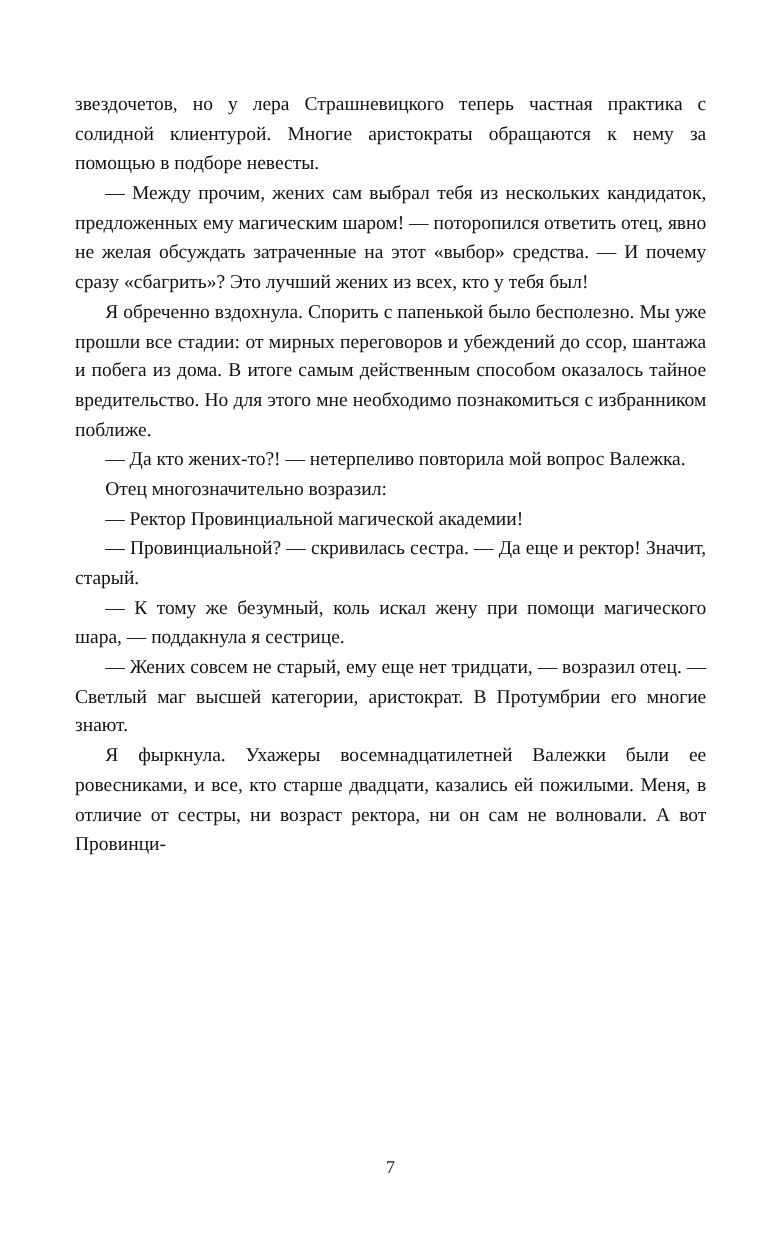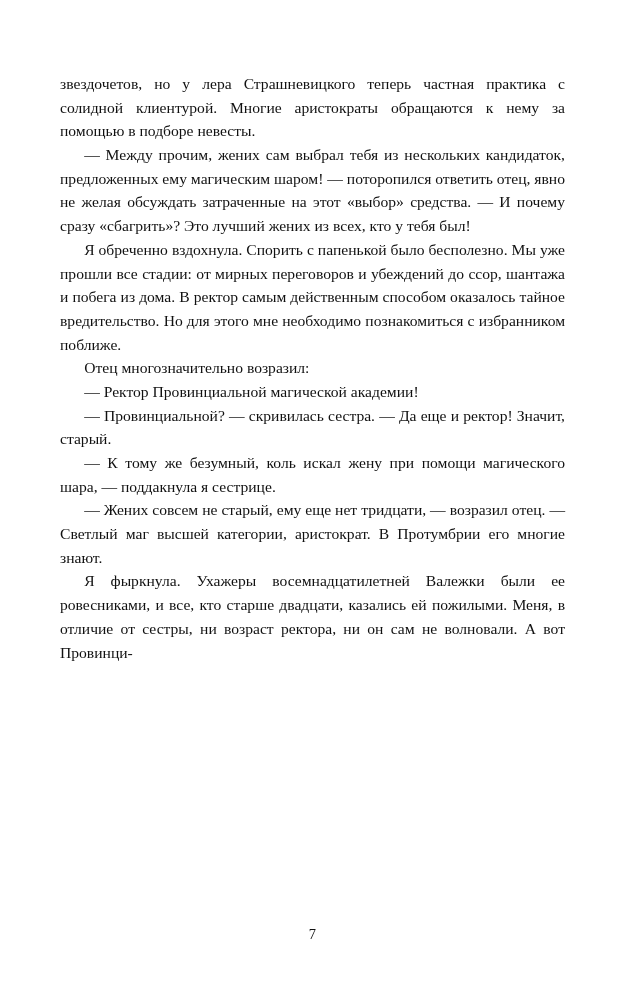--- a/index.html
+++ b/index.html
@@ -45,21 +45,22 @@
     letter-spacing: 0.2px;
   }
 </style>
 </head>
 <body>
 
 <div class="page">
   <div class="body-text">
     <p class="">звездочетов, но у лера Страшневицкого теперь частная практика с солидной клиентурой. Многие аристократы обращаются к нему за помощью в подборе невесты.</p>
     <p class="indent">— Между прочим, жених сам выбрал тебя из нескольких кандидаток, предложенных ему магическим шаром! — поторопился ответить отец, явно не желая обсуждать затраченные на этот «выбор» средства. — И почему сразу «сбагрить»? Это лучший жених из всех, кто у тебя был!</p>
-    <p class="indent">Я обреченно вздохнула. Спорить с папенькой было бесполезно. Мы уже прошли все стадии: от мирных переговоров и убеждений до ссор, шантажа и побега из дома. В ректор самым действенным способом оказалось тайное вредительство. Но для этого мне необходимо познакомиться с избранником поближе.</p>
+    <p class="indent">Я обреченно вздохнула. Спорить с папенькой было бесполезно. Мы уже прошли все стадии: от мирных переговоров и убеждений до ссор, шантажа и побега из дома. В итоге самым действенным способом оказалось тайное вредительство. Но для этого мне необходимо познакомиться с избранником поближе.</p>
+    <p class="indent">— Да кто жених-то?! — нетерпеливо повторила мой вопрос Валежка.</p>
     <p class="indent">Отец многозначительно возразил:</p>
     <p class="indent">— Ректор Провинциальной магической академии!</p>
     <p class="indent">— Провинциальной? — скривилась сестра. — Да еще и ректор! Значит, старый.</p>
     <p class="indent">— К тому же безумный, коль искал жену при помощи магического шара, — поддакнула я сестрице.</p>
     <p class="indent">— Жених совсем не старый, ему еще нет тридцати, — возразил отец. — Светлый маг высшей категории, аристократ. В Протумбрии его многие знают.</p>
     <p class="indent">Я фыркнула. Ухажеры восемнадцатилетней Валежки были ее ровесниками, и все, кто старше двадцати, казались ей пожилыми. Меня, в отличие от сестры, ни возраст ректора, ни он сам не волновали. А вот Провинци-</p>
   </div>
   <div class="page-number">7</div>
 </div>
 

